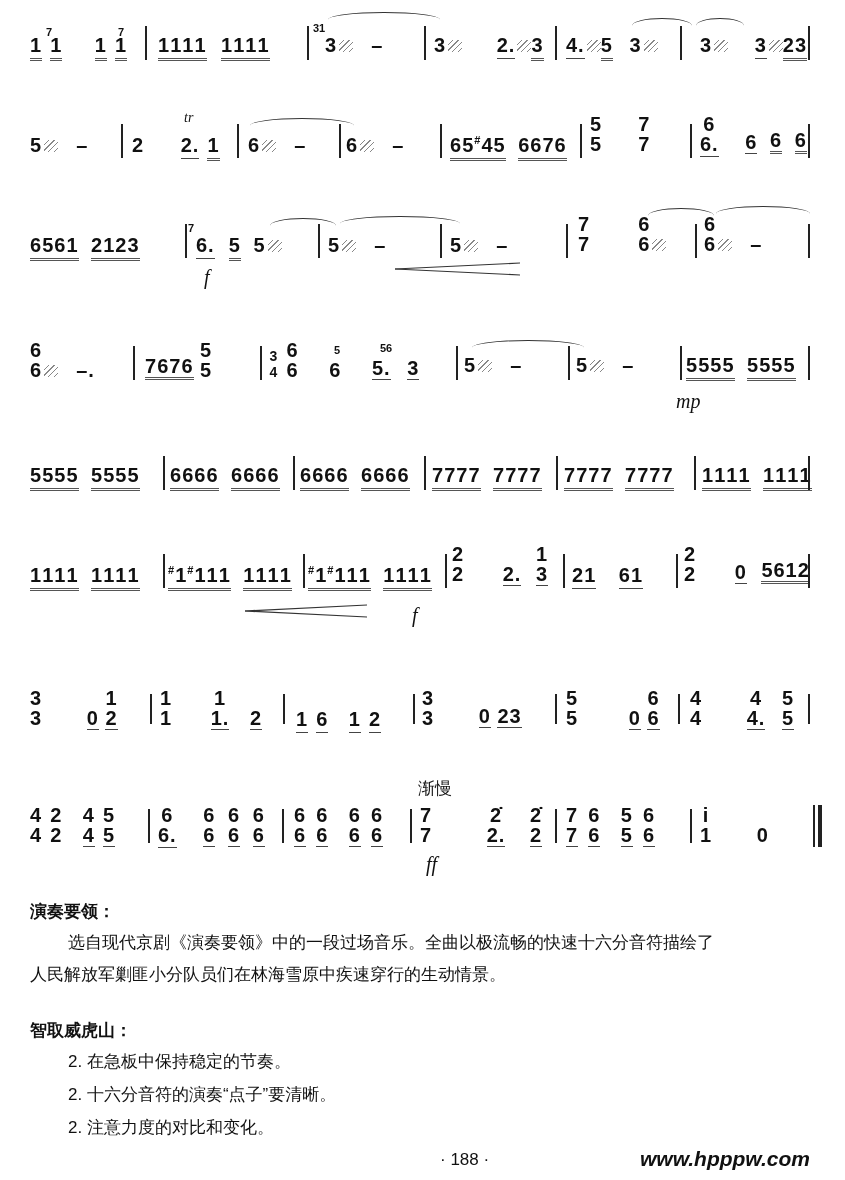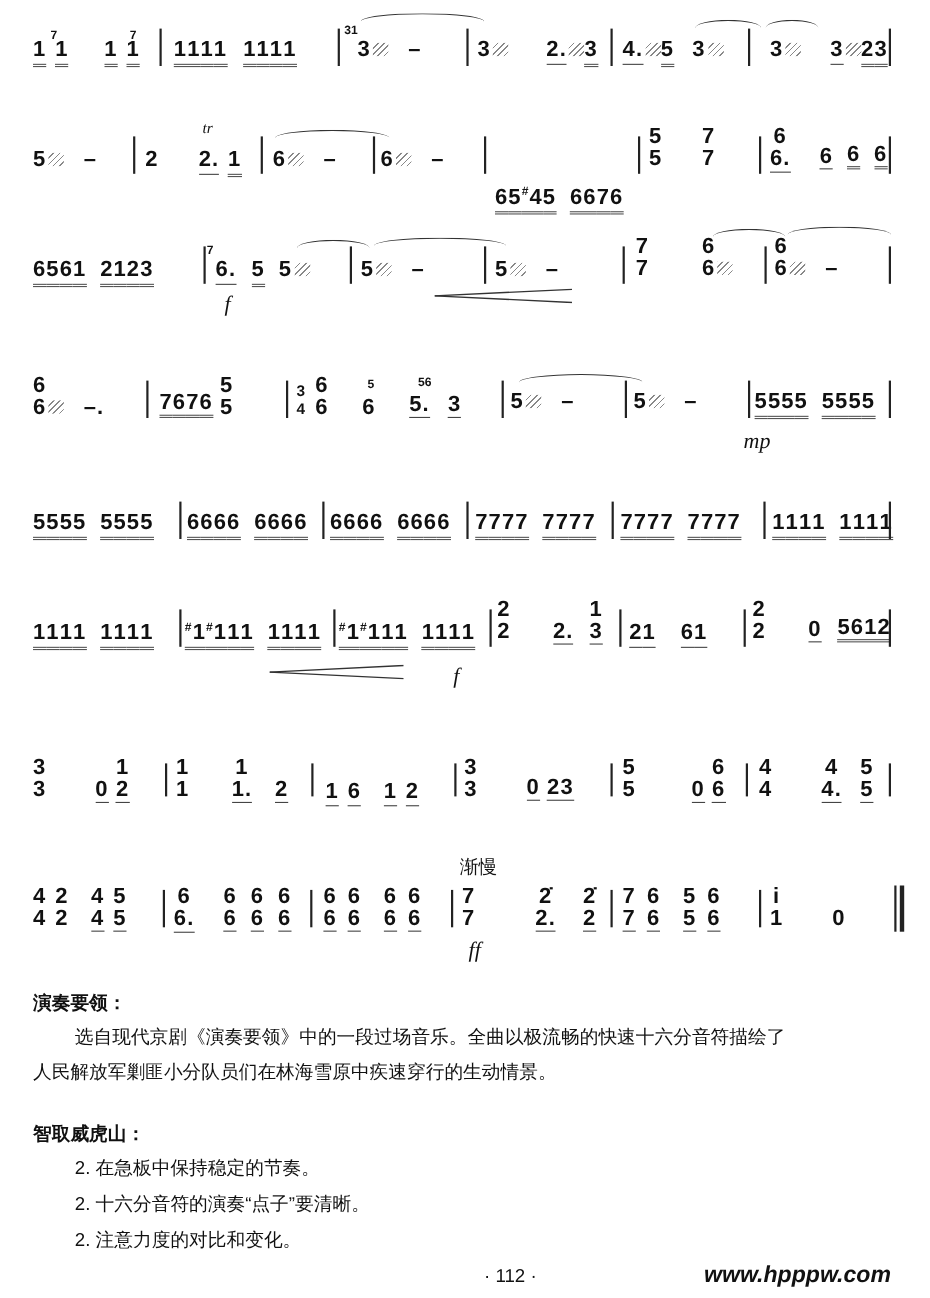--- a/index.html
+++ b/index.html
@@ -81,21 +81,21 @@
     <div class="barline" style="left:237px;top:6px;height:34px;"></div>
     <div class="slur" style="left:250px;top:0px;width:104px;"></div>
     <div class="measure" style="left:248px;top:16px;">
       <span class="n">6</span><span class="hatch"></span><span class="dash">–</span>
     </div>
     <div class="barline" style="left:339px;top:6px;height:34px;"></div>
     <div class="measure" style="left:346px;top:16px;">
       <span class="n">6</span><span class="hatch"></span><span class="dash">–</span>
     </div>
     <div class="barline" style="left:440px;top:6px;height:34px;"></div>
-    <div class="measure" style="left:450px;top:16px;margin-top:34px;">
+    <div class="measure" style="left:450px;top:16px;">
       <span class="n u2">6</span><span class="n u2">5</span><span class="n u2"><sup style="font-size:11px;">#</sup>4</span><span class="n u2">5</span>
       <span class="n u2" style="margin-left:6px;">6</span><span class="n u2">6</span><span class="n u2">7</span><span class="n u2">6</span>
     </div>
     <div class="barline" style="left:580px;top:6px;height:34px;"></div>
     <div class="measure" style="left:590px;top:-4px;line-height:20px;">
       <span class="n">5<br>5</span><span class="n" style="margin-left:36px;">7<br>7</span>
     </div>
     <div class="barline" style="left:690px;top:6px;height:34px;"></div>
     <div class="measure" style="left:700px;top:-4px;line-height:20px;">
       <span class="n">6<br><span class="u1">6.</span></span>
@@ -339,14 +339,14 @@
   <div class="text" style="left:30px;top:960px;">人民解放军剿匪小分队员们在林海雪原中疾速穿行的生动情景。</div>
 </div>
 
 <div>
   <div class="text heading" style="left:30px;top:1016px;">智取威虎山：</div>
   <div class="text" style="left:68px;top:1047px;">2. 在急板中保持稳定的节奏。</div>
   <div class="text" style="left:68px;top:1080px;">2. 十六分音符的演奏“点子”要清晰。</div>
   <div class="text" style="left:68px;top:1113px;">2. 注意力度的对比和变化。</div>
 </div>
 
-<div class="pageno" style="left:440px;top:1150px;">· 112 ·</div>
+<div class="pageno" style="left:440px;top:1150px;">· 188 ·</div>
 <div class="site" style="left:640px;top:1147px;">www.hpppw.com</div>
 
 </body></html>

